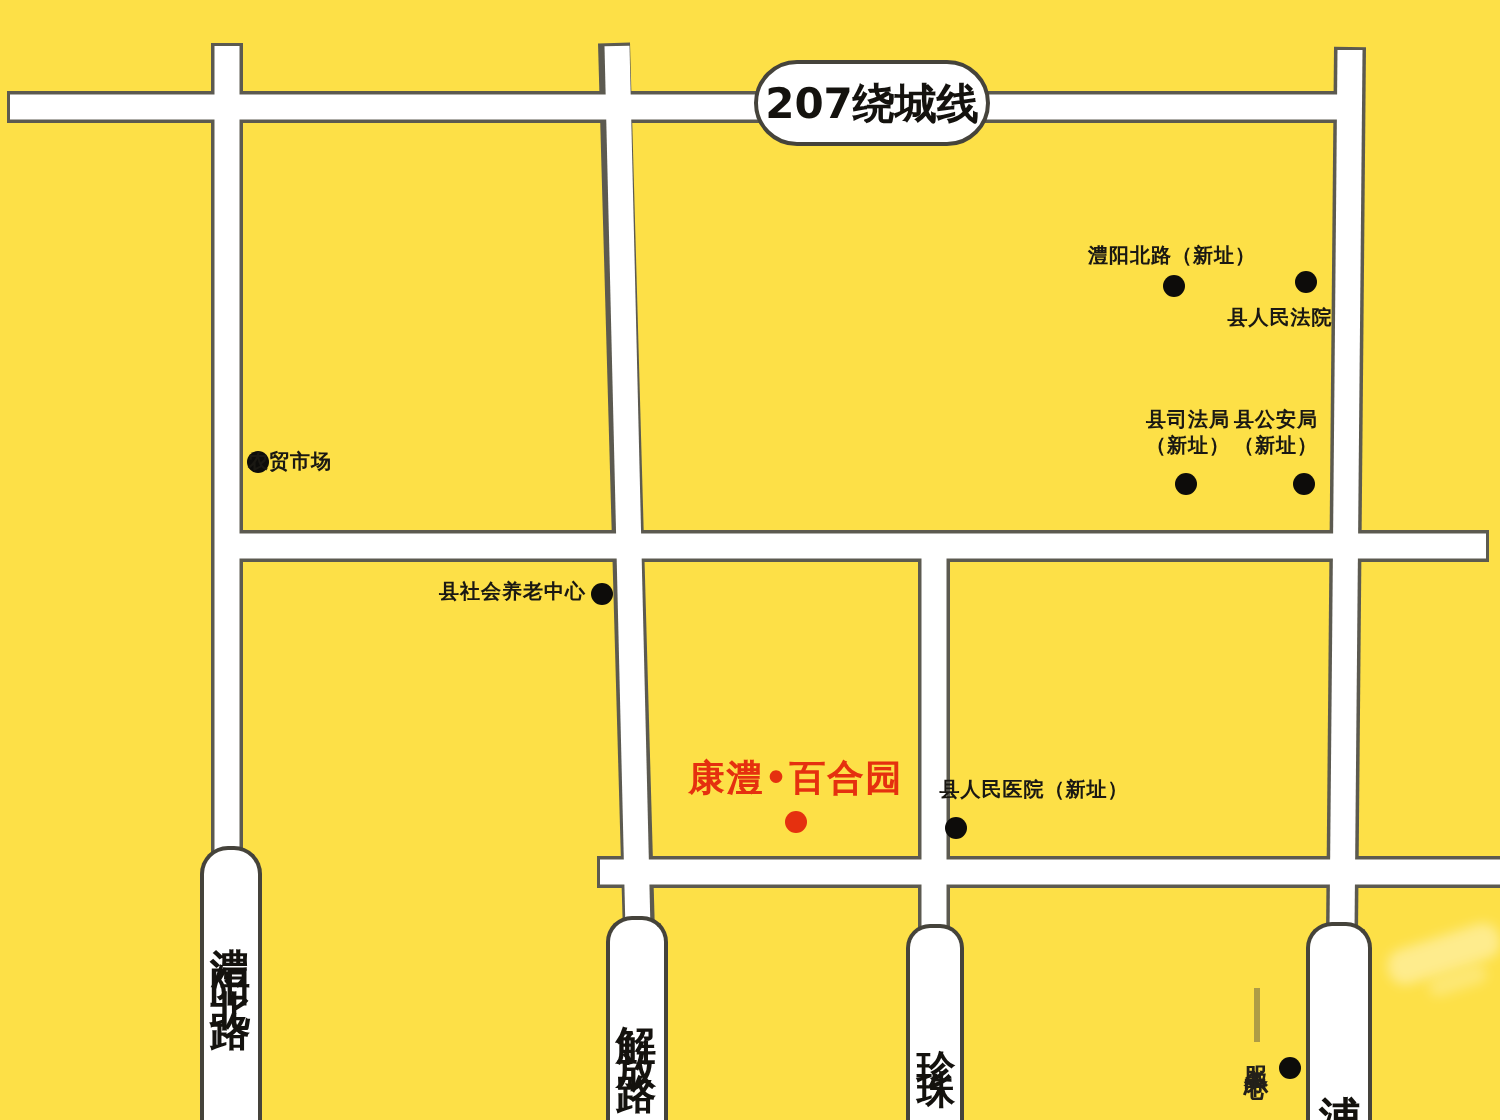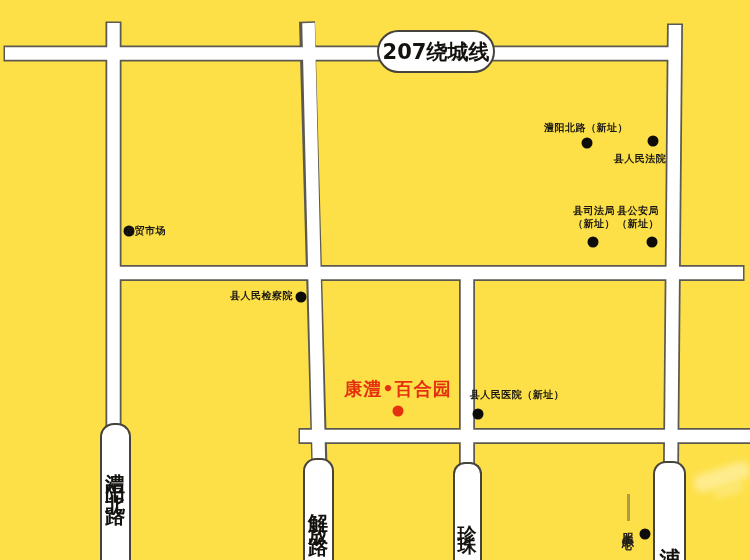--- a/index.html
+++ b/index.html
@@ -121,21 +121,21 @@
 
   <div class="poi-label two-line" style="left:638px;top:217px;">
     <span style="display:block;">县公安局</span>
     <span style="display:block;">（新址）</span>
   </div>
   <span class="dot" style="left:652px;top:242px;"></span>
 
   <span class="dot" style="left:129px;top:231px;"></span>
   <span class="poi-label left-anchor" style="left:124px;top:231px;text-align:center;">农贸市场</span>
 
-  <span class="poi-label right-anchor" style="left:293px;top:296px;">县人民检察院</span>
+  <span class="poi-label right-anchor" style="left:293px;top:296px;">县社会养老中心</span>
   <span class="dot" style="left:301px;top:297px;"></span>
 
   <span class="project-label" style="left:398px;top:389px;">康澧•百合园</span>
   <span class="dot red" style="left:398px;top:411px;"></span>
 
   <span class="poi-label" style="left:517px;top:395px;">县人民医院（新址）</span>
   <span class="dot" style="left:478px;top:414px;"></span>
 
   <div class="leader-line" style="left:627px;top:494px;height:27px;"></div>
   <span class="svc-text" style="left:622px;top:523px;">服务中心</span>

